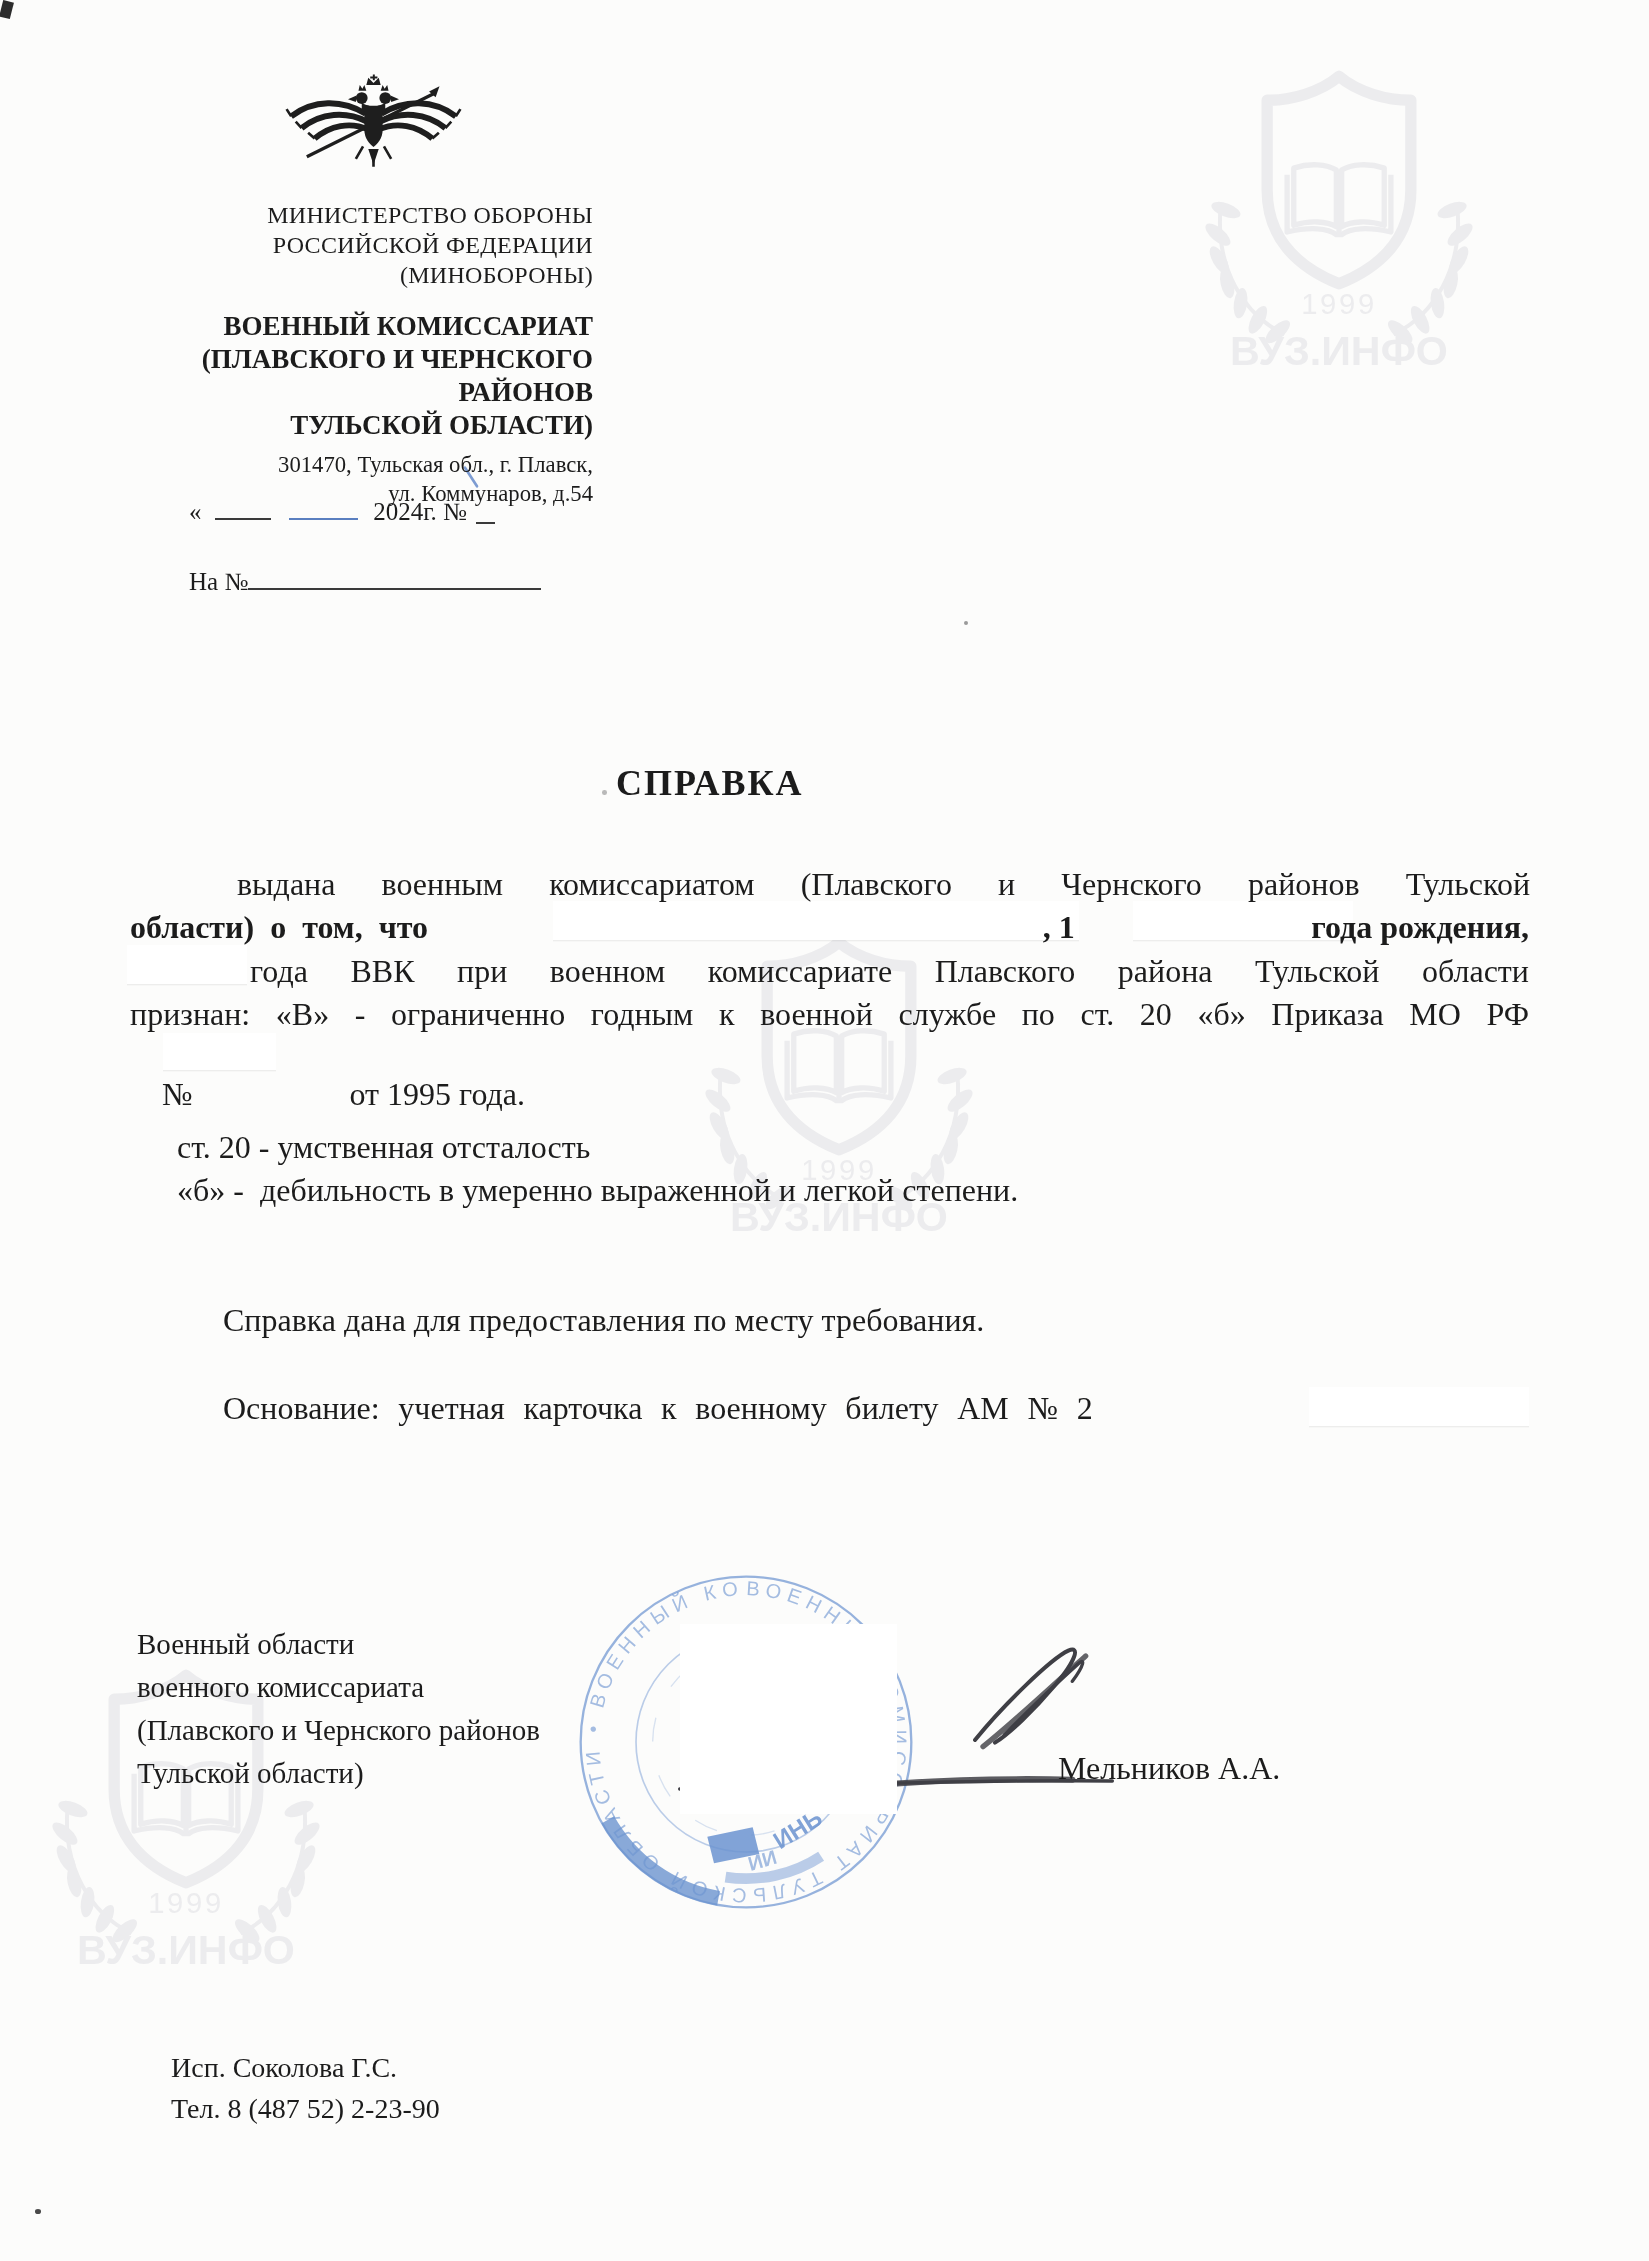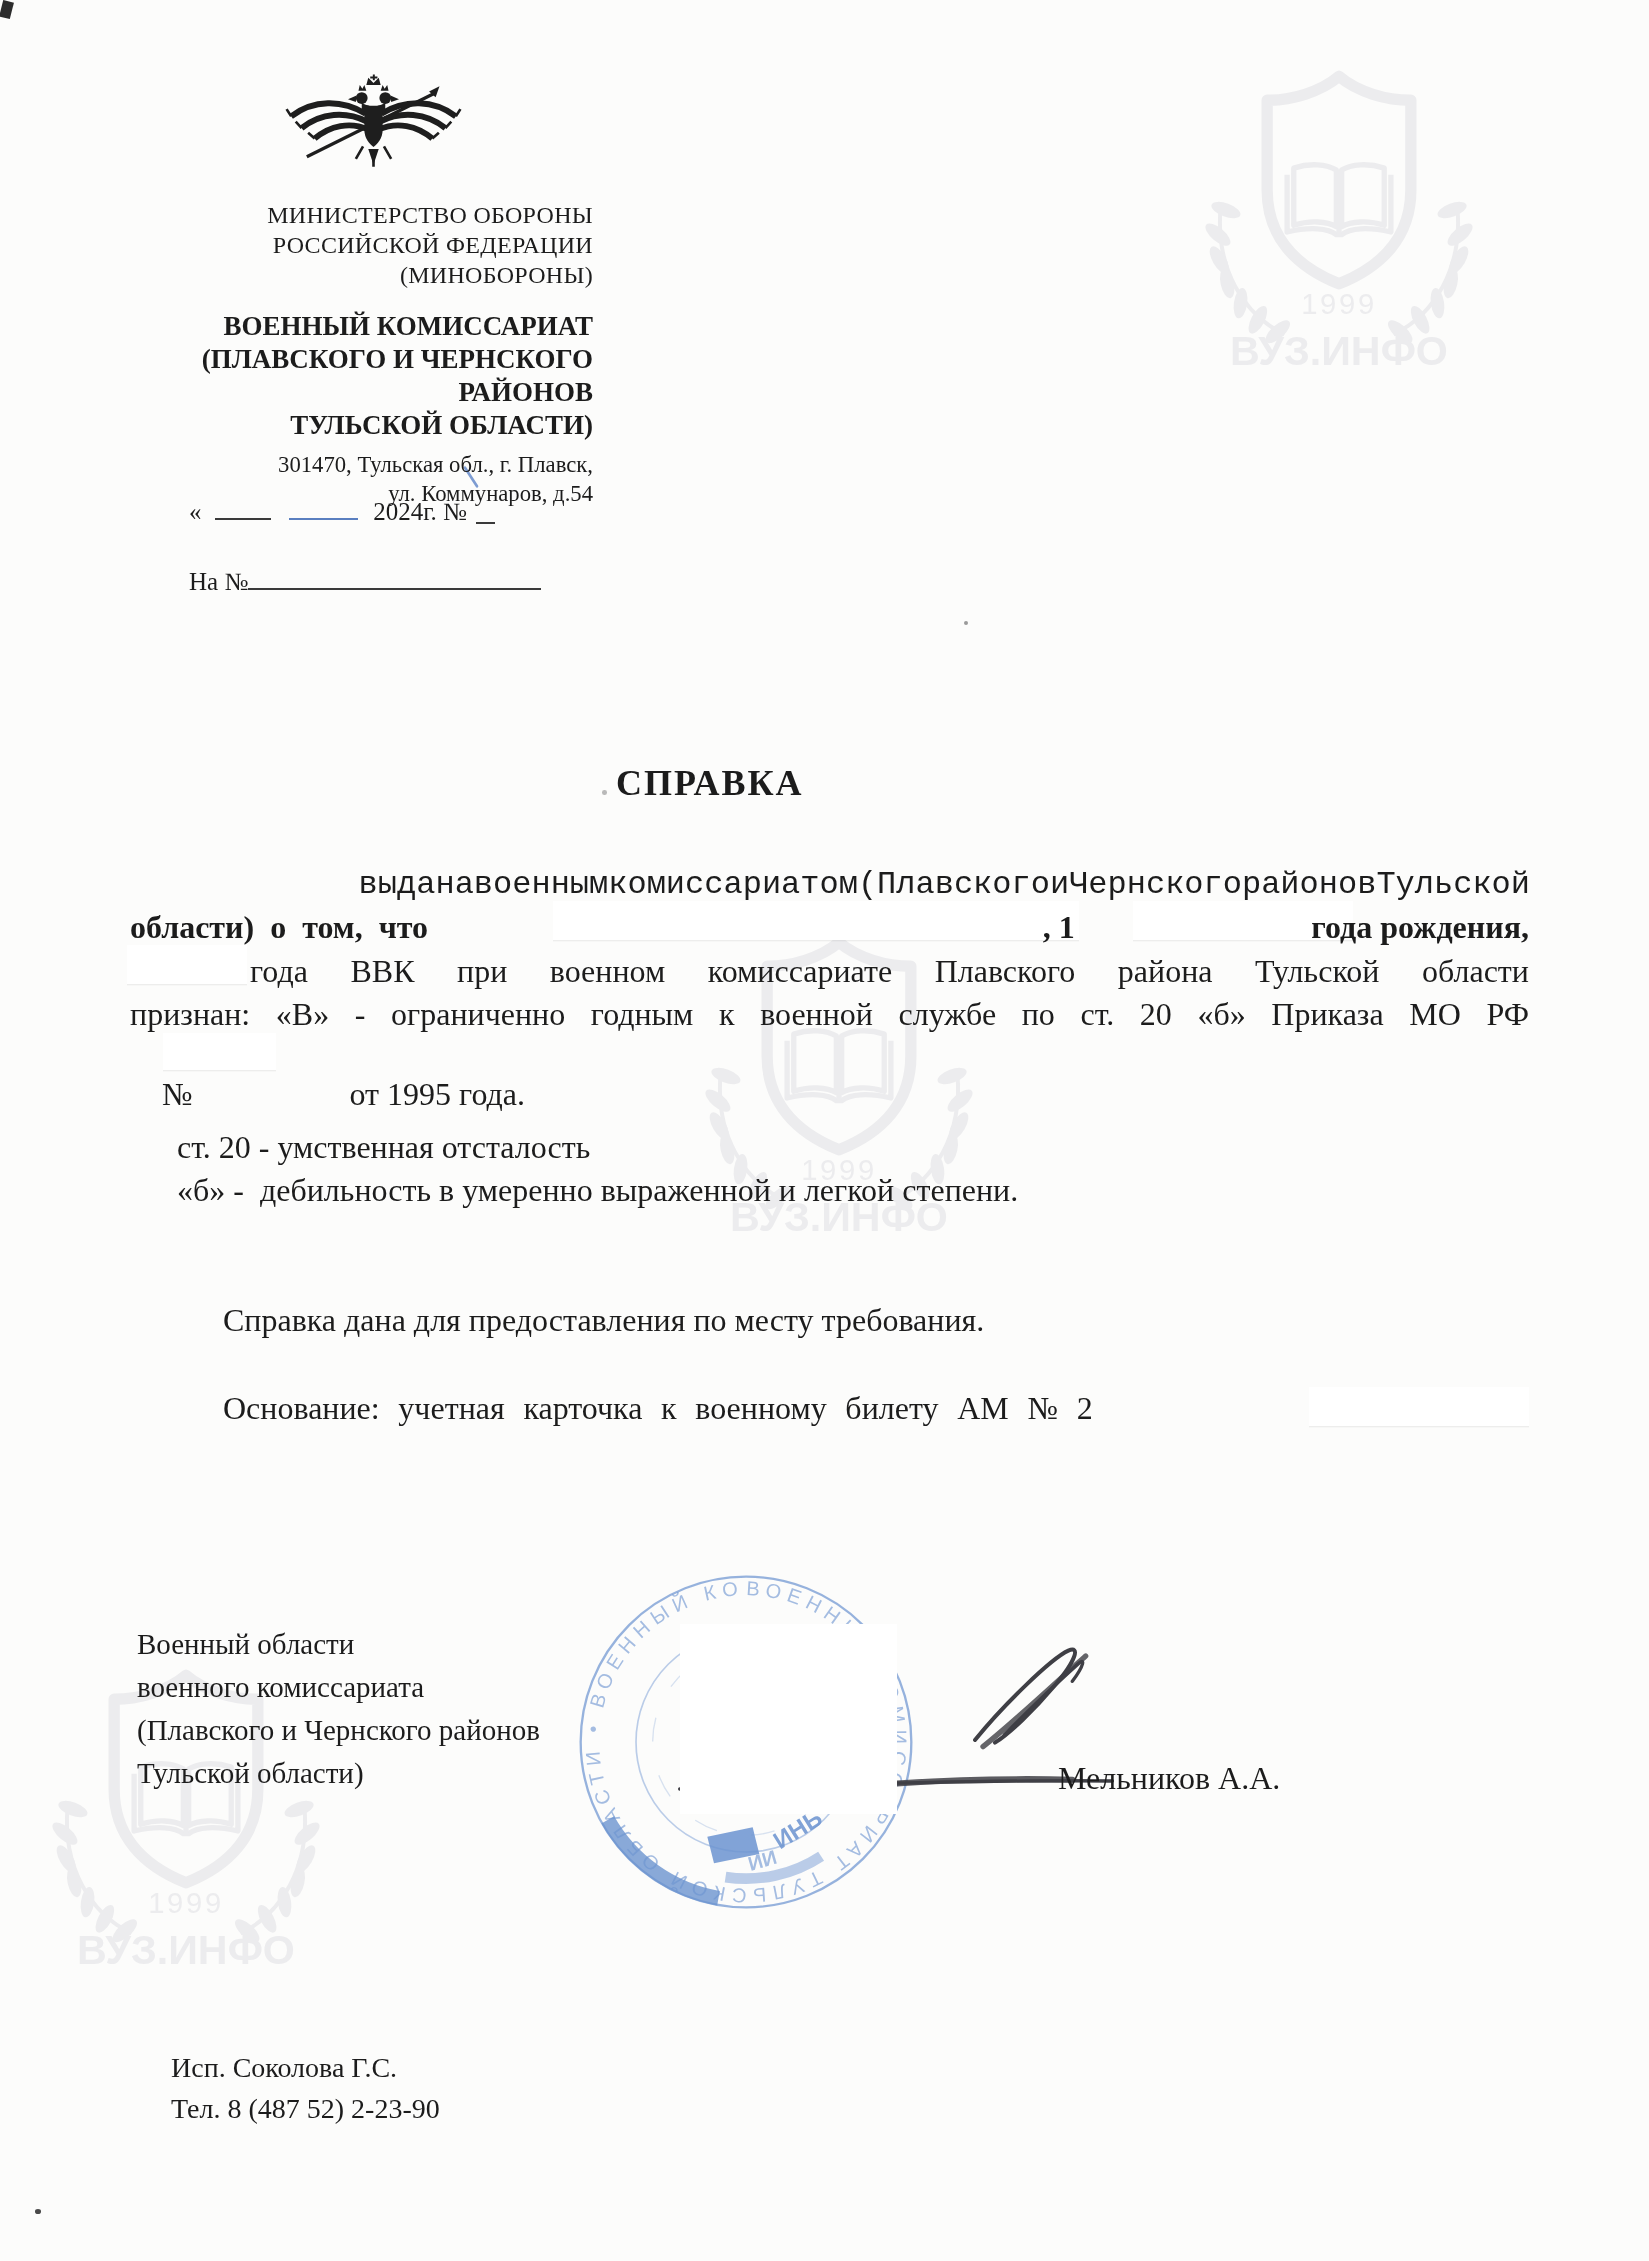--- a/index.html
+++ b/index.html
@@ -17,21 +17,21 @@
   
   .title{font-size:36px;font-weight:bold;letter-spacing:2px;z-index:5;}
   
   .body-line{left:130px;width:1399px;font-size:32px;line-height:37px;z-index:5;white-space:pre;}
   .seg{white-space:pre;}
   .flexline{display:flex;}
   .grow-a{flex-grow:2.6;} .grow-b{flex-grow:1;}
   .gap-inline{display:inline-block;width:157px;}
   .basis{word-spacing:10.7px;}
   .sig-block{left:137px;top:1623px;font-size:29px;line-height:43px;z-index:5;}
-  .sig-name{left:1058px;top:1750px;font-size:32px;z-index:6;margin-top:10px;}
+  .sig-name{left:1058px;top:1750px;font-size:32px;z-index:6;}
   .footer{left:140px;top:2047px;font-size:28px;line-height:41px;z-index:5;margin-left:31px;}
   
   .redact{background:#ffffff;z-index:2;box-shadow:0 1.3px 0 rgba(60,60,60,.08);}
   .whitebox{background:#ffffff;z-index:3;}
   
   .speck{border-radius:50%;z-index:6;}
   svg{display:block;}
 </style>
 </head>
 <body>
@@ -133,21 +133,21 @@
   </svg>
 
   <div class="abs title" style="left:616px;top:762px;">СПРАВКА</div>
 
   <div class="abs redact" style="left:553px;top:901px;width:526px;height:39px;"></div>
   <div class="abs redact" style="left:1133px;top:901px;width:220px;height:39px;"></div>
   <div class="abs redact" style="left:127px;top:945px;width:120px;height:39px;"></div>
   <div class="abs redact" style="left:163px;top:1033px;width:113px;height:37px;"></div>
   <div class="abs redact" style="left:1309px;top:1387px;width:220px;height:39px;"></div>
 
-  <div class="abs body-line" style="top: 866px; padding-left: 107px; width: 1293px; display: flex; justify-content: flex-end; font-family: Liberation Mono, monospace;"><span>выдана</span><span>военным</span><span>комиссариатом</span><span>(Плавского</span><span>и</span><span>Чернского</span><span>районов</span><span>Тульской</span></div>
+  <div class="abs body-line" style="top: 866px; padding-left: 107px; width: 1293px; display: flex; justify-content: space-between;"><span>выдана</span><span>военным</span><span>комиссариатом</span><span>(Плавского</span><span>и</span><span>Чернского</span><span>районов</span><span>Тульской</span></div>
 
   <div class="abs body-line flexline" style="top:909px;font-weight:bold;">
     <span class="seg">области)  о  том,  что</span>
     <span class="grow-a"></span>
     <span class="seg">, 1</span>
     <span class="grow-b"></span>
     <span class="seg">года рождения,</span>
   </div>
 
   <div class="abs body-line" style="top: 953px; padding-left: 120px; width: 1279px; display: flex; justify-content: space-between; text-align: center;"><span>года</span><span>ВВК</span><span>при</span><span>военном</span><span>комиссариате</span><span>Плавского</span><span>района</span><span>Тульской</span><span>области</span></div>

